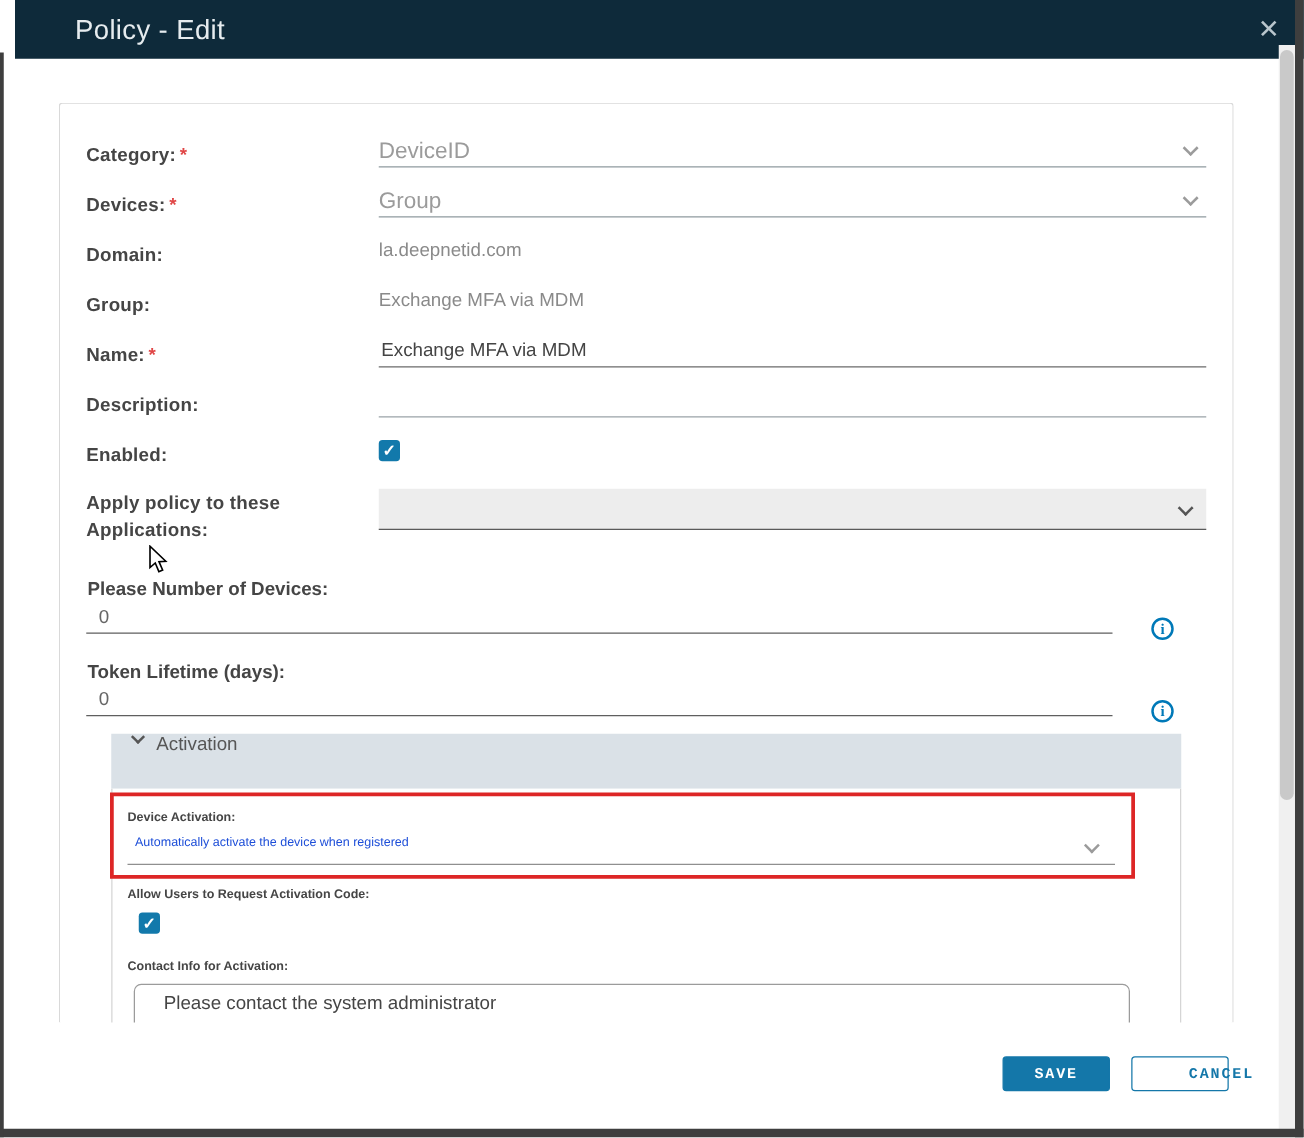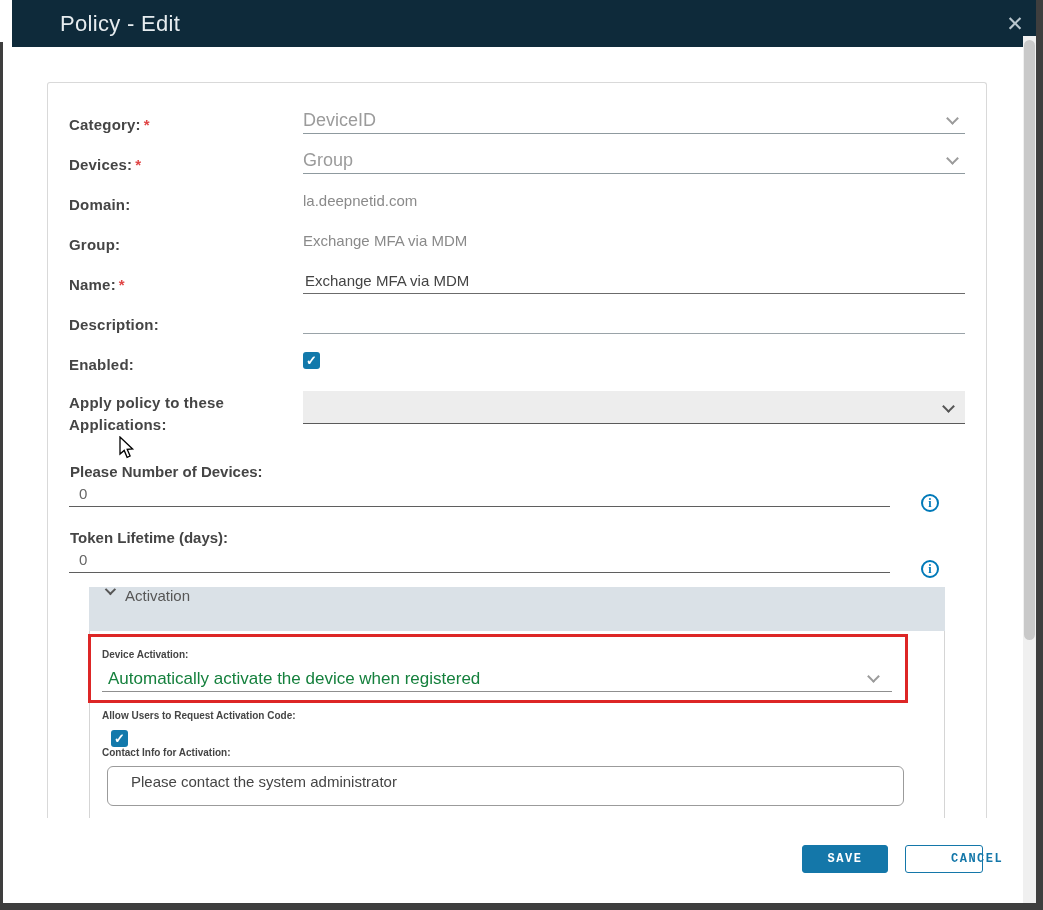--- a/index.html
+++ b/index.html
@@ -117,25 +117,25 @@
   }
   .highlight-box {
     position:absolute; left:-2px; top:3px; width:820px; height:69px;
     border:3px solid #dd2626; z-index:5; pointer-events:none;
   }
   .sb-label { display:block; font-size:10px; font-weight:600; color:#454545; }
   .da-select {
     position:relative; width:790px; height:29px; margin-top:3px;
     border-bottom:1px solid #8f8f8f; cursor:pointer;
   }
-  .da-select .da-val { display:block; padding:6px 0 0 6px; font-size:17px; color:#15803d; }
+  .da-select .da-val { display:block; padding:6px 0 0 6px; font-size:10px; color:#1d4ed8; }
   .da-select .chev { right:14px; }
   .allow-label { margin-top:18px; }
   .section-body .checkbox { margin-top:9px; margin-left:9px; }
-  .contact-label { }
+  .contact-label { margin-top:21px; }
   .contact-textarea {
     display:block; margin:8px 0 0 5px; width:797px; height:40px;
     border:1px solid #9b9b9b; border-radius:6px; resize:none; outline:none;
     font-family:"Liberation Sans", sans-serif; font-size:15px; color:#454545;
     padding:6px 0 0 23px; background:#fff;
   }
 
   
   .footer { position:absolute; top:845px; right:60px; display:flex; gap:17px; z-index:20; }
   .btn {

